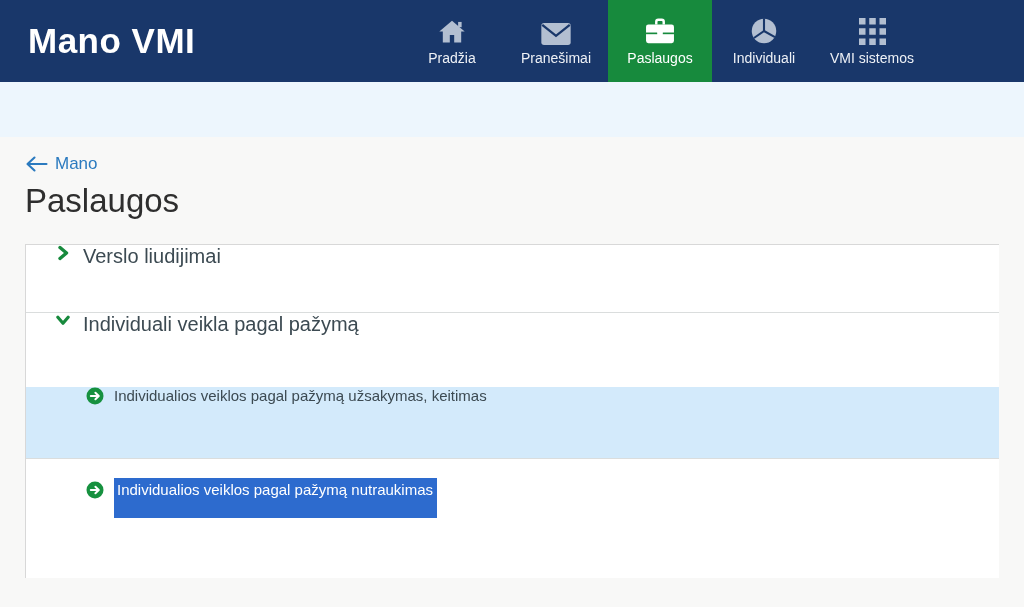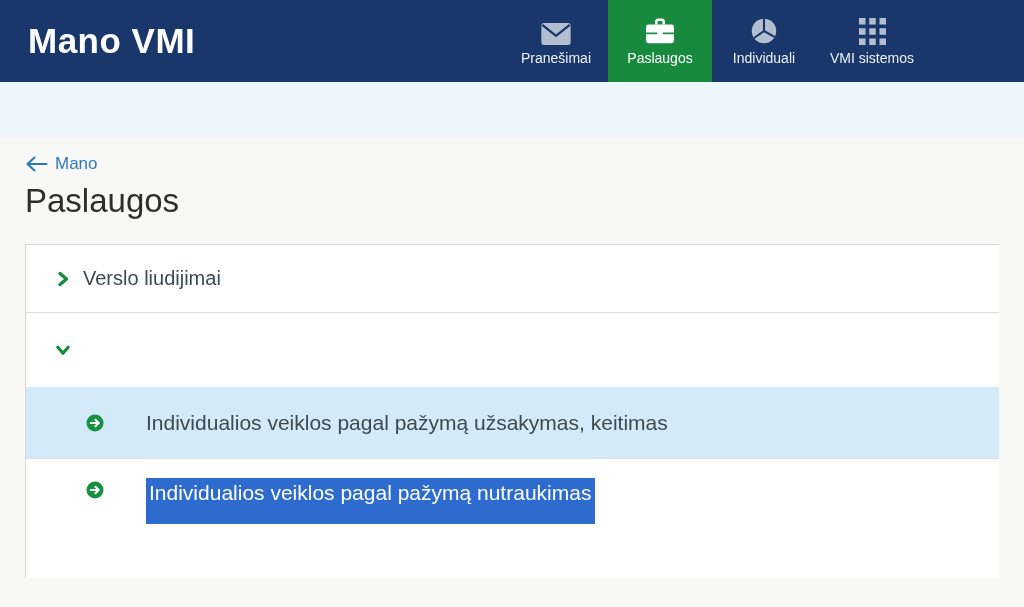--- a/index.html
+++ b/index.html
@@ -108,49 +108,57 @@
   .accordion {
     margin-top:23px;
     width:calc(100% - 25px);
     background:#ffffff;
     border:1px solid #d8d8d8;
     border-right:none;
     border-bottom:none;
   }
   .acc-row {
     display:flex;
-    align-items:center;
     cursor:pointer;
   }
   .acc-header { height:67px; padding-left:30px; }
   .acc-header.expanded { height:75px; }
   .acc-header + .acc-header,
   .sub-row + .sub-row { border-top:1px solid #dadddd; }
   .acc-chevron { width:14px; display:flex; margin-right:13px; flex:none; }
   .acc-label { font-size:20px; color:#3c4a52; }
 
   .sub-row { height:71px; padding-left:60px; }
   .sub-row.hovered { background:#d3eafb; }
   .sub-row.last { height:120px; align-items:flex-start; padding-top:22px; }
   .arrow-circle { width:18px; height:18px; margin-right:10px; flex:none; display:flex; }
-  .sub-label { font-size:21px; color:#3c4a52;margin-left:32px; }
+  .sub-label { font-size:15px; color:#3c4a52; }
   .sub-label .selected-text {
     background:#2d6bce;
     color:#ffffff;
     padding:3px 4px 20px 3px;
   }
 </style>
 </head>
 <body>
 
 <div class="app-header">
   <div class="app-logo">Mano VMI</div>
 
   <div class="main-nav">
 
+    <div class="nav-item">
+      <span class="icon">
+        <svg width="28" height="26" viewBox="0 0 32 28">
+          <polygon fill="currentColor" points="16,1 30.5,13.5 26.5,13.5 26.5,26 18.5,26 18.5,17.5 13.5,17.5 13.5,26 5.5,26 5.5,13.5 1.5,13.5"></polygon>
+          <rect fill="currentColor" x="23" y="2.5" width="4" height="6"></rect>
+        </svg>
+      </span>
+      <span class="nav-label">Pradžia</span>
+    </div>
 
     <div class="nav-item">
       <span class="icon">
         <svg width="30" height="22" viewBox="0 0 32 24">
           <rect fill="currentColor" x="0" y="0" width="32" height="24" rx="3"></rect>
           <polyline points="1,2 16,14 31,2" fill="none" stroke="#19376a" stroke-width="2.6"></polyline>
         </svg>
       </span>
       <span class="nav-label">Pranešimai</span>
     </div>
@@ -230,20 +238,21 @@
       </span>
       <span class="acc-label">Verslo liudijimai</span>
     </div>
 
     <div class="acc-row acc-header expanded">
       <span class="acc-chevron">
         <svg width="15" height="14" viewBox="0 0 15 14">
           <polyline points="2,4 7.5,10.5 13,4" fill="none" stroke="#178a3d" stroke-width="3.4" stroke-linecap="round" stroke-linejoin="round"></polyline>
         </svg>
       </span>
+      <span class="acc-label">Individuali veikla pagal pažymą</span>
     </div>
 
     <div class="acc-row sub-row hovered">
       <span class="arrow-circle">
         <svg width="18" height="18" viewBox="0 0 18 18">
           <circle cx="9" cy="9" r="8.5" fill="#16913f"></circle>
           <path d="M4.8 9 H12.4 M9.4 5.7 L12.8 9 L9.4 12.3" fill="none" stroke="#ffffff" stroke-width="2" stroke-linecap="round" stroke-linejoin="round"></path>
         </svg>
       </span>
       <span class="sub-label">Individualios veiklos pagal pažymą užsakymas, keitimas</span>

